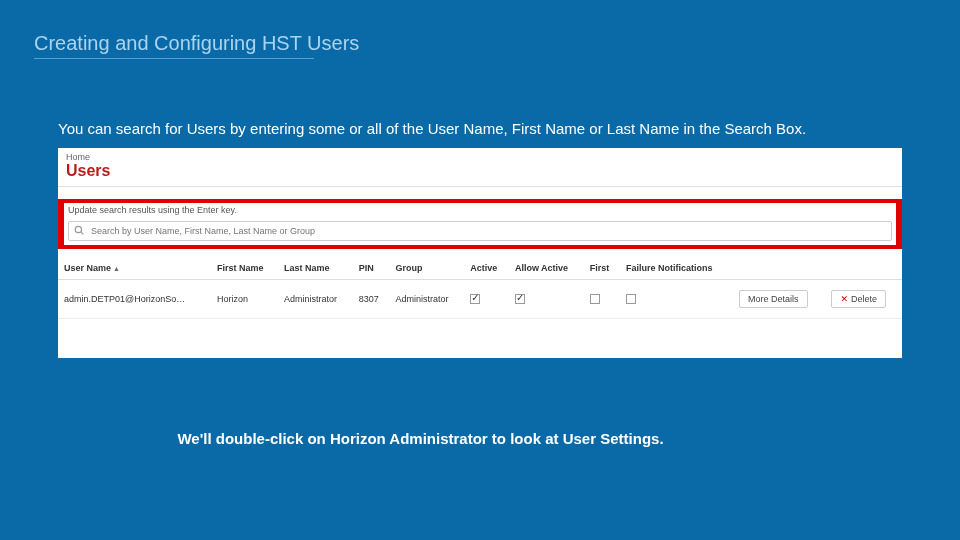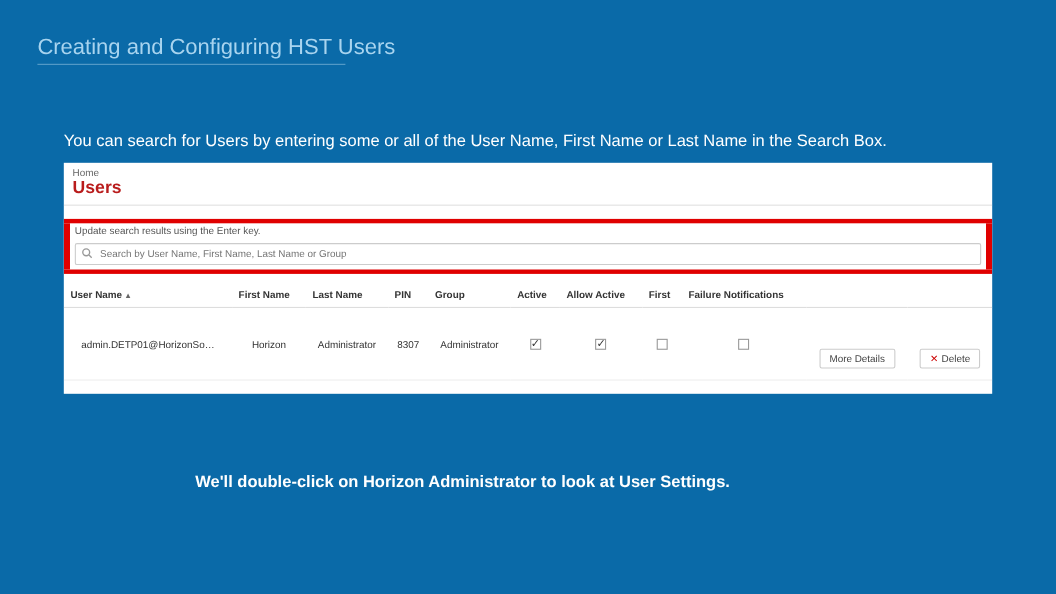--- a/index.html
+++ b/index.html
@@ -127,21 +127,20 @@
     color: #333;
     padding: 6px 6px;
     border-bottom: 1px solid #ddd;
     white-space: nowrap;
   }
   .tbl td {
     padding: 10px 6px;
     border-bottom: 1px solid #eee;
     white-space: nowrap;
     color: #333;
-    text-align: center;
   }
   .sort-caret { font-size: 7px; color: #666; margin-left: 2px; }
   .chk {
     display: inline-block;
     width: 10px; height: 10px;
     border: 1px solid #999;
     position: relative;
     vertical-align: middle;
   }
   .chk.checked::after {
@@ -152,21 +151,20 @@
     color: #333;
   }
   .row-btn {
     display: inline-block;
     border: 1px solid #ccc;
     padding: 3px 8px;
     font-size: 9px;
     color: #444;
     border-radius: 2px;
     background: #fff;
-    margin-top: 27px;
   }
   .del-x { color: #c00; margin-right: 3px; }
 </style>
 </head>
 <body>
 
 <div class="slide-title">Creating and Configuring HST Users</div>
 <div class="title-underline"></div>
 
 <div class="instruction-text">You can search for Users by entering some or all of the User Name, First Name or Last Name in the Search Box.</div>

